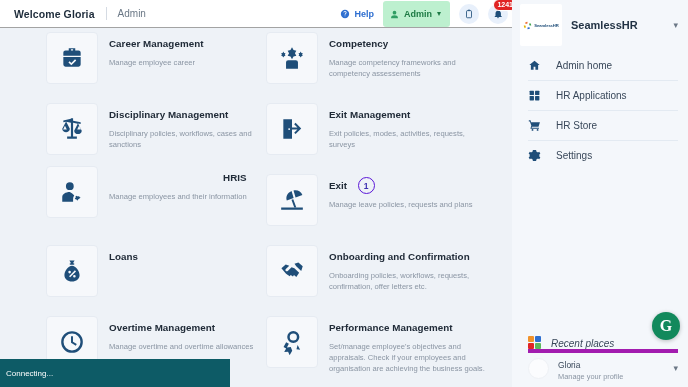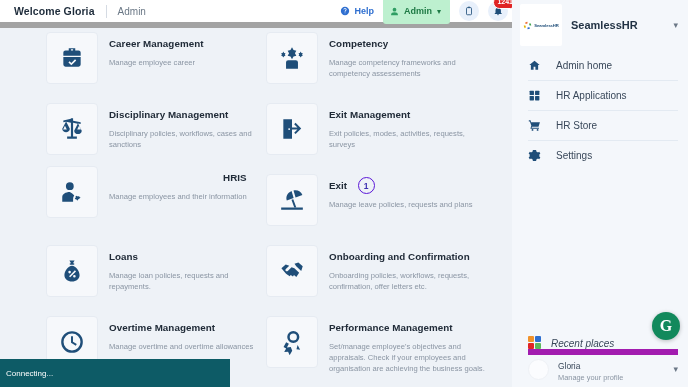--- a/index.html
+++ b/index.html
@@ -9,21 +9,21 @@
     background: #eef2f7;
     overflow: hidden;
   }
   #root { position: relative; width: 688px; height: 387px; }
 
   
   .topbar {
     position: absolute; left: 0; top: 0; width: 688px; height: 28px;
     background: #ffffff;
     display: flex; align-items: center;
-    border-bottom: 6px solid #a3a3a3;
+    border-bottom: 1px solid #a3a3a3;
     z-index: 5;
   }
   .welcome {
     font-size: 10.5px; font-weight: 700; color: #1d2b3a;
     margin-left: 14px; letter-spacing: .1px;
   }
   .vdiv { width: 1px; height: 13px; background: #d5dbe3; margin: 0 11px; }
   .crumb { font-size: 10px; color: #6b7886; }
   .topbar-right {
     margin-left: auto; display: flex; align-items: center; gap: 9px;
@@ -123,21 +123,21 @@
 
   .rpanel-bottom { position: absolute; bottom: 6px; left: 0; width: 176px; padding: 0 10px 0 16px; }
   .recent-row { display: flex; align-items: flex-end; height: 28px; cursor: pointer; font-style: italic; }
   .recent-grid {
     width: 13px; height: 13px; display: grid;
     grid-template-columns: 1fr 1fr; grid-template-rows: 1fr 1fr; gap: 1.5px;
   }
   .recent-grid i { display: block; border-radius: 1px; }
   .profile-row {
     display: flex; align-items: center; height: 32px; cursor: pointer;
-    border-top: 6px solid #a21caf; padding-top: 2px;
+    border-top: 4px solid #a21caf; padding-top: 2px;
   }
   .avatar {
     width: 21px; height: 21px; border-radius: 50%;
     background: #fbfcfe; border: 1px solid #eef1f5;
     overflow: hidden; flex: 0 0 21px;
   }
   .avatar-line { height: 1.3px; background: #e6e9ee; margin: 3px 3px 0 3px; border-radius: 1px; }
   .avatar-line.red { background: #f3c6c6; width: 8px; }
   .profile-txt { margin-left: 9px; }
   .profile-name { font-size: 8.4px; color: #39485a; font-weight: 400; line-height: 1.3; }
@@ -295,21 +295,20 @@
     </div>
 
     <div class="card" style="left:46px; top:217px;">
       <div class="card-icon">
         <svg viewBox="0 0 24 24">
             <path d="M9.6 2.2h4.8l-1.5 2.6h.6c.4 0 .7.3.7.7s-.3.7-.7.7h-3c-.4 0-.7-.3-.7-.7s.3-.7.7-.7h.6L9.6 2.2zM12 7.2c3.6 0 7 5 7 8.8 0 3.4-3 5.8-7 5.8s-7-2.4-7-5.8c0-3.8 3.4-8.8 7-8.8zm-2.2 4.6a1.2 1.2 0 100 2.4 1.2 1.2 0 000-2.4zm4.4 3.8a1.2 1.2 0 100 2.4 1.2 1.2 0 000-2.4zm.5-4.2l-5.4 5.4 1 1 5.4-5.4-1-1z"></path>
           </svg>
       </div>
       <div class="card-body">
         <div><span class="card-title">Loans</span></div>
-        <div class="card-desc">Manage loan policies, requests and repayments.</div>
       </div>
     </div>
 
     <div class="card" style="left:266px; top:217px;">
       <div class="card-icon">
         <svg viewBox="0 0 24 24">
             <path d="M2.2 9.4l4-3.4 3.3 1.1-3.2 3c-.5.5-.5 1.3 0 1.8.5.5 1.3.5 1.8 0l3.5-3.3 2.6.9 4.4 4.2-2.6 3.8-2.2-1.7-.9 1.3-2.1-1.5-.9 1.3-3.4-2.4-4.3-5.1zM14.3 5.3l3.6-1.2 4 3.6-1.4 4.3-4.6-4.4-1.6-2.3z"></path>
           </svg>
       </div>
       <div class="card-body">

